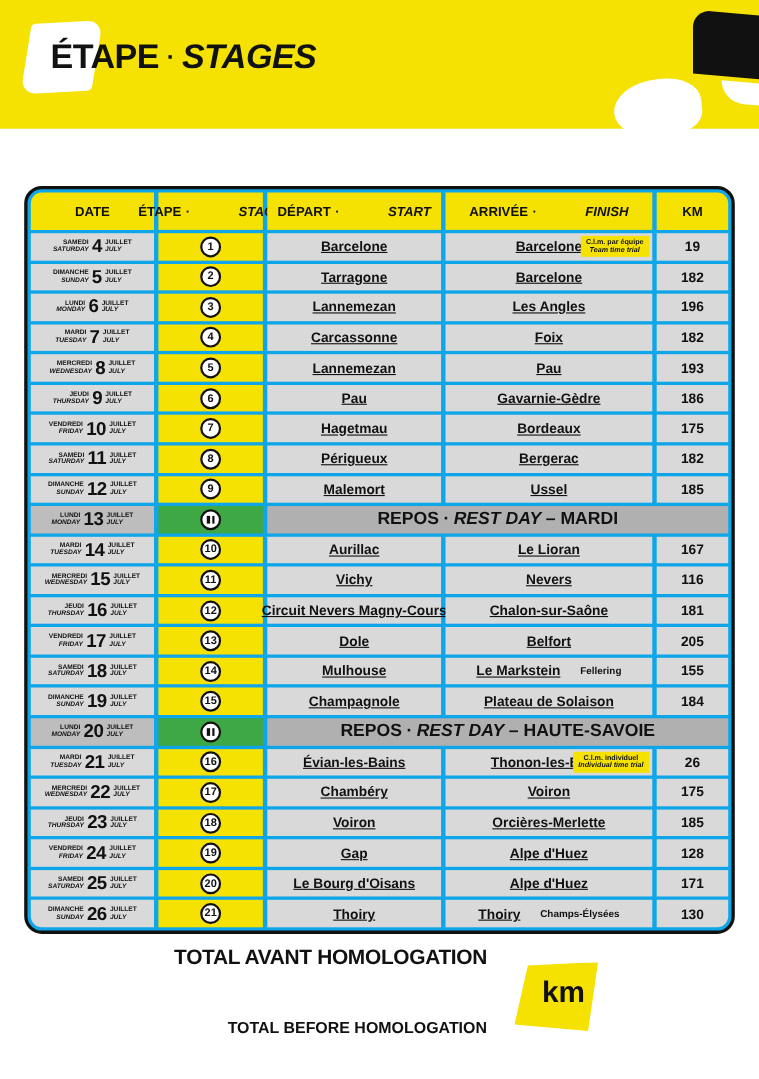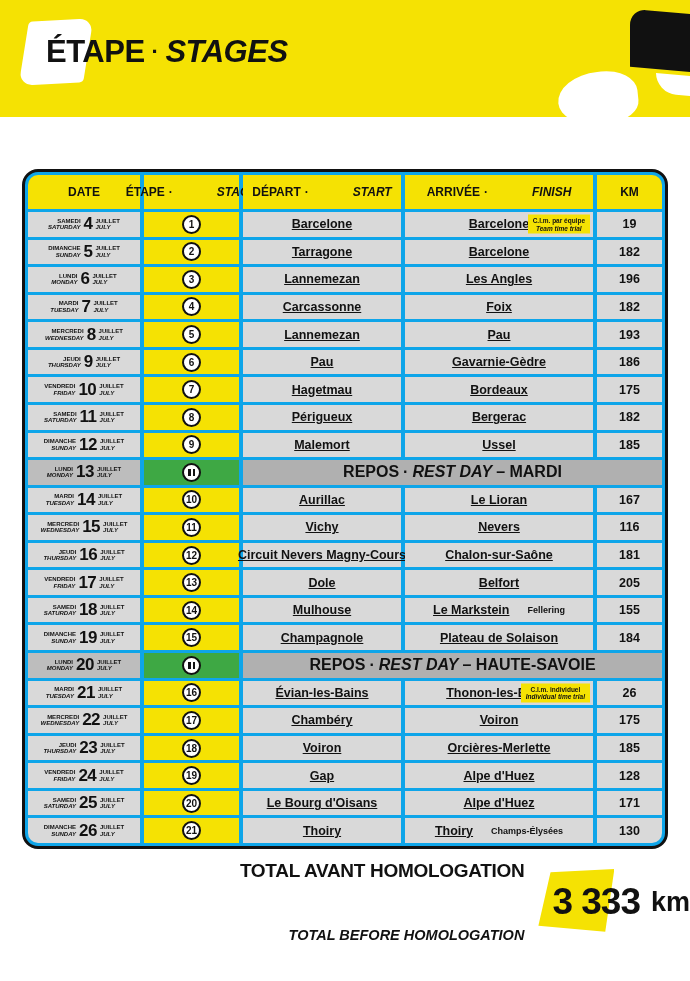--- a/index.html
+++ b/index.html
@@ -68,24 +68,24 @@
   .rest-stage{background:var(--green);}
   .rest-band{grid-column:3 / 6;background:var(--restgray);display:flex;align-items:center;
     justify-content:center;font-weight:bold;font-size:16px;white-space:nowrap;}
   .rest-band .en{font-style:italic;margin:0 4px;}
   .rest-band .fr{margin-right:4px;}
   .pause{width:19px;height:19px;background:#fff;border:2px solid var(--ink);border-radius:50%;
     display:flex;align-items:center;justify-content:center;gap:2px;}
   .pause i{display:block;width:2.5px;height:7px;background:var(--ink);}
   
   .footer{position:absolute;left:0;top:864px;width:690px;height:76px;}
-  .footer-inner{display:flex;align-items:center;justify-content:flex-end;gap:12px;height:100%;}
+  .footer-inner{display:flex;align-items:center;justify-content:center;gap:23px;height:100%;}
   .footer-labels{text-align:right;}
   .f-fr{font-size:19px;font-weight:bold;letter-spacing:-0.3px;line-height:21px;}
-  .f-en{font-size:14.5px;font-weight:bold;font-style:italic;line-height:17px;margin-top:46px;}
+  .f-en{font-size:14.5px;font-weight:bold;line-height:17px;margin-top:46px;}
   .total-wrap{position:relative;display:flex;align-items:center;padding:12px 0 12px 16px;}
   .yellow-flag{position:absolute;left:2px;top:0;width:76px;height:66px;background:var(--yellow);
     -webkit-clip-path:polygon(16% 5%,100% 0%,88% 95%,0% 86%);
     clip-path:polygon(16% 5%,100% 0%,88% 95%,0% 86%);}
   .total-num{position:relative;font-size:37px;font-weight:bold;letter-spacing:-1px;z-index:1;}
   .total-unit{position:relative;font-size:27px;font-weight:bold;margin-left:11px;z-index:1;}
 </style>
 </head>
 <body>
 
@@ -620,17 +620,16 @@
 </div>
 
 <div class="footer">
   <div class="footer-inner">
     <div class="footer-labels">
       <div class="f-fr">TOTAL AVANT HOMOLOGATION</div>
       <div class="f-en">TOTAL BEFORE HOMOLOGATION</div>
     </div>
     <div class="total-wrap">
       <div class="yellow-flag"></div>
-      <span class="total-num">3 333</span>
       <span class="total-unit">km</span>
     </div>
   </div>
 </div>
 
 </body></html>

